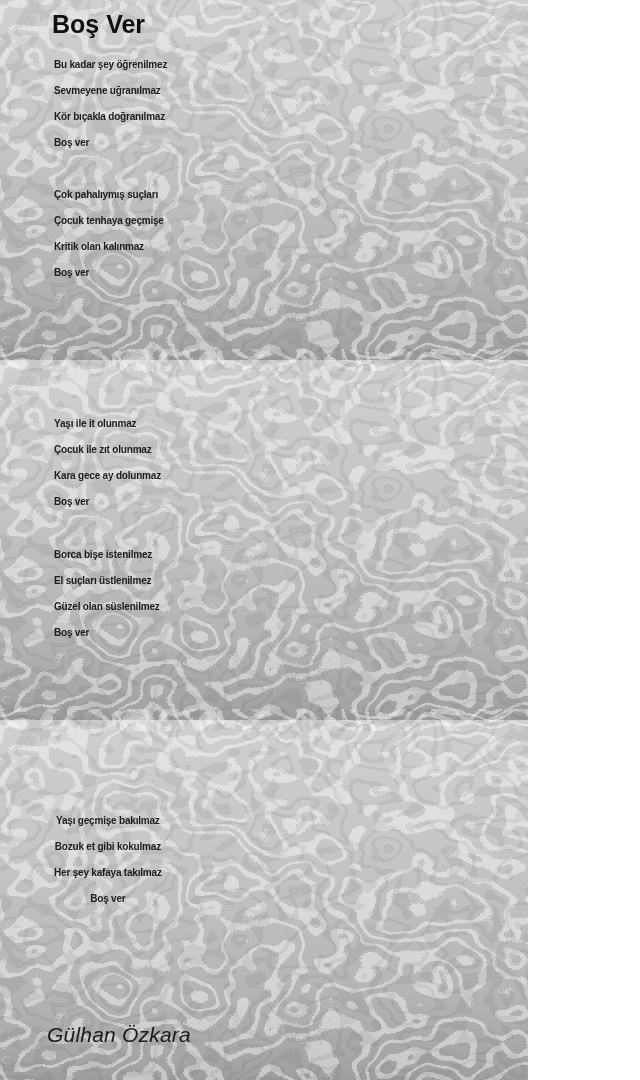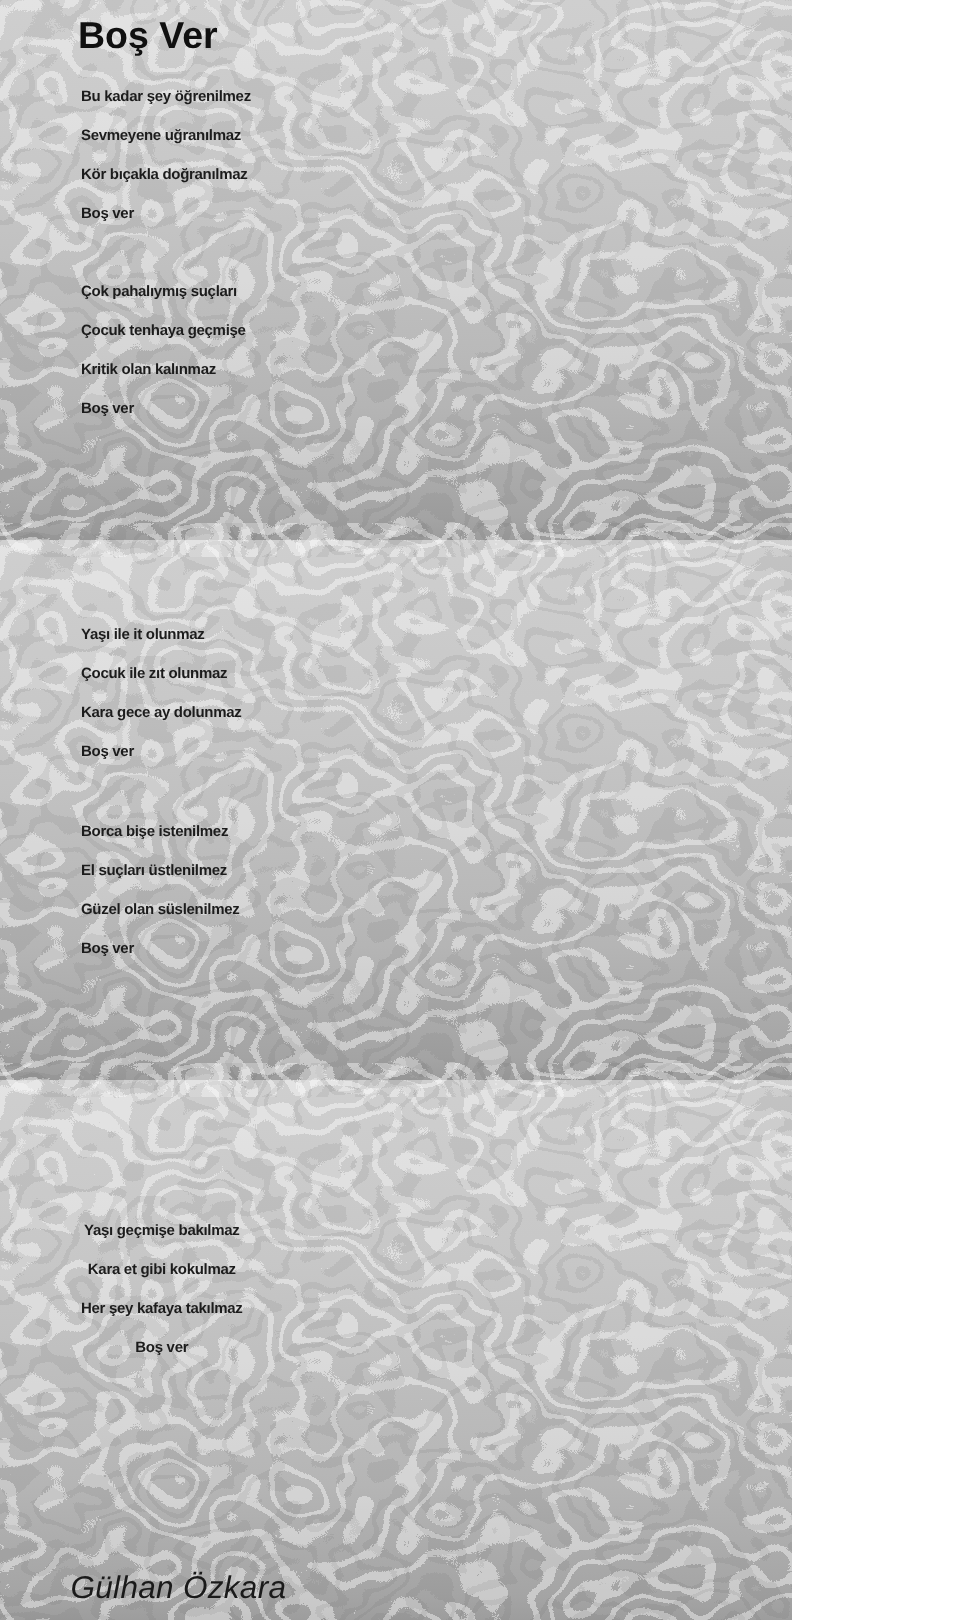--- a/index.html
+++ b/index.html
@@ -61,21 +61,20 @@
     position: absolute;
     z-index: 2;
     left: 47px;
     top: 1021px;
     font-size: 21px;
     font-style: italic;
     font-weight: normal;
     line-height: 27px;
     color: #1a1a1a;
     letter-spacing: 0.2px;
-    margin-top: 24px;
   }
 </style>
 </head>
 <body>
 
 <div class="page">
 
   <svg class="texture" width="640" height="1080" viewBox="0 0 640 1080" xmlns="http://www.w3.org/2000/svg" xmlns:xlink="http://www.w3.org/1999/xlink" aria-hidden="true">
     <defs>
       <filter id="fibersLight" x="-3%" y="-3%" width="106%" height="106%">
@@ -131,20 +130,20 @@
 
   <div class="stanza stanza-4">
     <p>Borca bişe istenilmez</p>
     <p>El suçları üstlenilmez</p>
     <p>Güzel olan süslenilmez</p>
     <p>Boş ver</p>
   </div>
 
   <div class="stanza stanza-5">
     <p>Yaşı geçmişe bakılmaz</p>
-    <p>Kara et gibi kokulmaz</p>
+    <p>Bozuk et gibi kokulmaz</p>
     <p>Her şey kafaya takılmaz</p>
     <p>Boş ver</p>
   </div>
 
   <div class="author">Gülhan Özkara</div>
 
 </div>
 
 </body></html>

